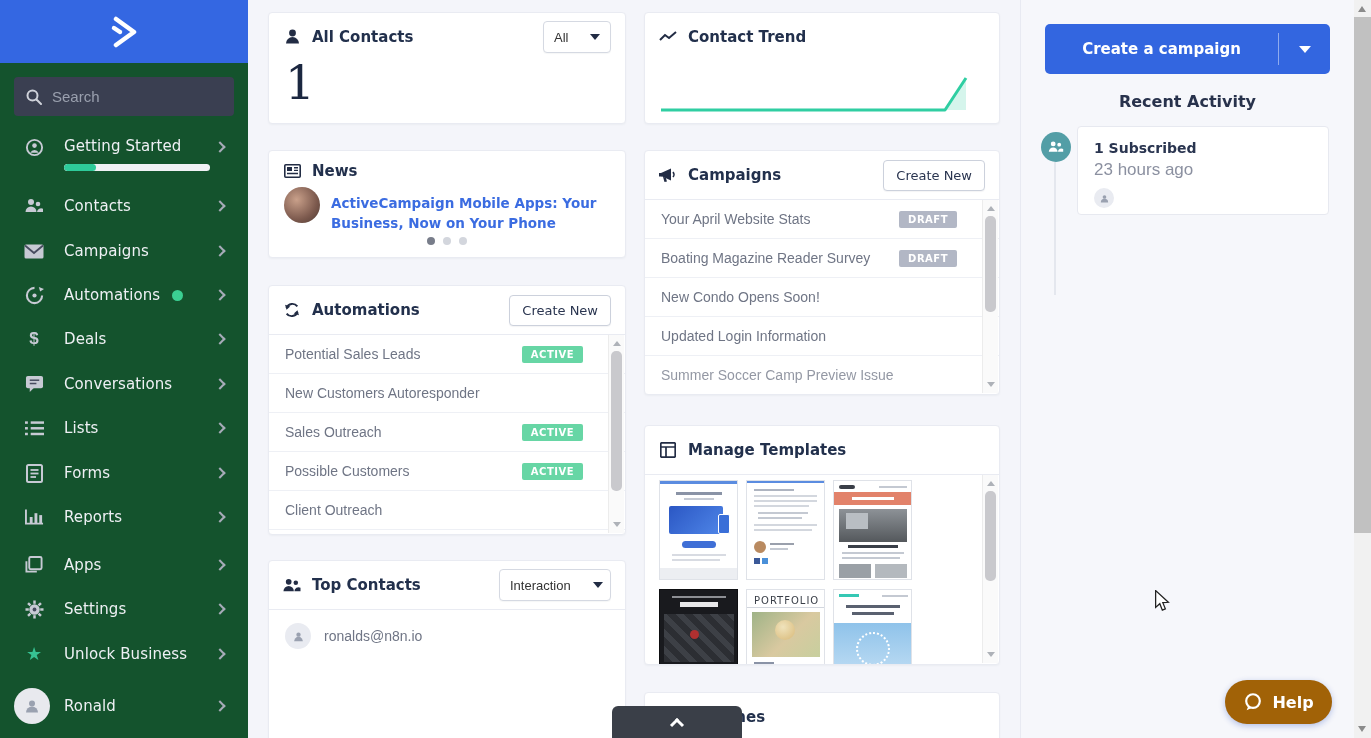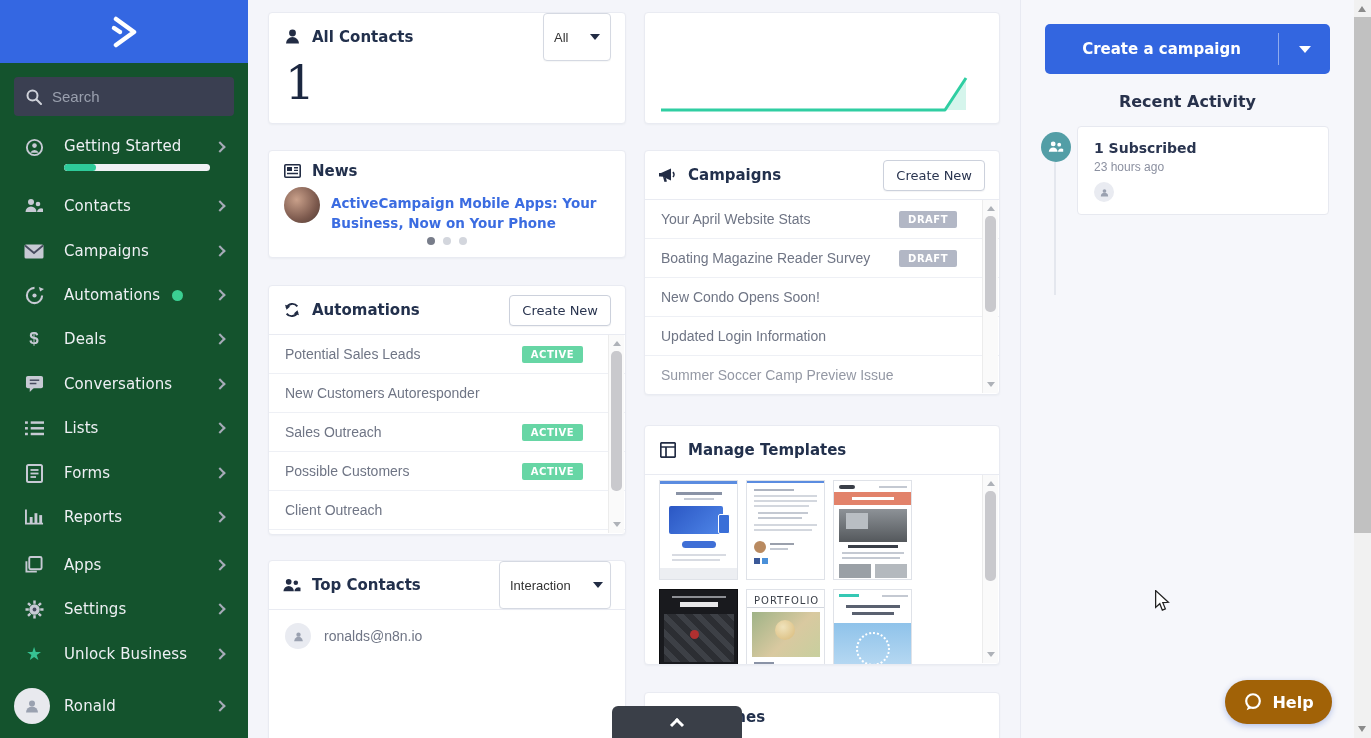--- a/index.html
+++ b/index.html
@@ -22,21 +22,21 @@
   #gs-progress .fill { height:100%; width:22%; background:#2ecb9a; border-radius:4px; }
   .green-dot { position:absolute; left:172px; width:11px; height:11px; border-radius:50%; background:#3bcf92; }
   #user-avatar { position:absolute; left:14px; top:4px; width:36px; height:36px; border-radius:50%; background:#e8e9ee; display:flex; align-items:center; justify-content:center; }
 
   
   .card { position:absolute; background:#fff; border:1px solid #e9ebf2; border-radius:4px; box-shadow:0 1px 2px rgba(30,40,60,.04); overflow:hidden; }
   .card-header { position:absolute; left:0; top:0; right:0; height:48px; display:flex; align-items:center; padding:0 14px; }
   .hicon { width:18px; height:18px; display:flex; align-items:center; justify-content:center; color:#222c44; flex:none; }
   .htitle { margin-left:11px; font-family:"DejaVu Sans",sans-serif; font-weight:700; font-size:15px; color:#22304c; }
   .btn-create { margin-left:auto; height:31px; padding:0 12px; border:1px solid #ccd1dc; border-radius:4px; background:#fff; font-family:"DejaVu Sans",sans-serif; font-size:13px; color:#2a3550; display:flex; align-items:center; cursor:pointer; box-shadow:0 1px 1px rgba(30,40,60,.05); }
-  .selectbox { margin-left:auto; height:48px; border:1px solid #d5d9e2; border-radius:4px; background:#fff; display:flex; align-items:center; justify-content:space-between; padding:0 10px; font-size:13px; color:#333; cursor:pointer; box-shadow:0 1px 1px rgba(30,40,60,.04);gap:12px; }
+  .selectbox { margin-left:auto; height:32px; border:1px solid #d5d9e2; border-radius:4px; background:#fff; display:flex; align-items:center; justify-content:space-between; padding:0 10px; font-size:13px; color:#333; cursor:pointer; box-shadow:0 1px 1px rgba(30,40,60,.04);gap:12px; }
   .caret-dn { width:0; height:0; border-left:5px solid transparent; border-right:5px solid transparent; border-top:6px solid #222c44; margin-left:10px; }
   .list { position:absolute; left:0; right:0; top:48px; border-top:1px solid #e9ebf2; }
   .row { height:39px; display:flex; align-items:center; padding:0 42px 0 16px; font-size:14px; color:#6f7585; border-bottom:1px solid #eef0f5; cursor:pointer; }
   .row .rname { flex:1; white-space:nowrap; overflow:hidden; }
   .badge { font-size:10px; font-weight:bold; color:#fff; padding:3px 9px; border-radius:2px; letter-spacing:.5px; font-family:"DejaVu Sans",sans-serif; }
   .badge.draft { background:#b2b7c5; }
   .badge.active { background:#67d6a5; }
 
   
   .vscroll { position:absolute; right:1px; width:16px; background:#fafafa; border-left:1px solid #ececec; }
@@ -53,21 +53,21 @@
   #create-campaign { position:absolute; left:24px; top:24px; width:285px; height:50px; background:#3366e0; border-radius:5px; display:flex; cursor:pointer; }
   #create-campaign .main { width:233px; display:flex; align-items:center; justify-content:center; color:#fff; font-family:"DejaVu Sans",sans-serif; font-weight:700; font-size:15px; }
   #create-campaign .sep { width:1px; margin:9px 0; background:rgba(255,255,255,.45); }
   #create-campaign .dd { flex:1; display:flex; align-items:center; justify-content:center; }
   #create-campaign .dd .caret { width:0; height:0; border-left:6px solid transparent; border-right:6px solid transparent; border-top:7px solid #fff; }
   #recent-title { position:absolute; left:0; top:92px; width:333px; text-align:center; font-family:"DejaVu Sans",sans-serif; font-weight:700; font-size:16px; color:#28324c; }
   #activity-icon { position:absolute; left:20px; top:132px; width:30px; height:30px; border-radius:50%; background:#539ea6; display:flex; align-items:center; justify-content:center; z-index:2; }
   #timeline { position:absolute; left:33px; top:162px; width:2px; height:133px; background:#e4e7ee; }
   #activity-card { position:absolute; left:56px; top:126px; width:252px; height:89px; background:#fff; border:1px solid #e7e9f0; border-radius:4px; padding:13px 16px; cursor:pointer; }
   #activity-card .atitle { font-family:"DejaVu Sans",sans-serif; font-weight:700; font-size:14px; color:#2a3550; }
-  #activity-card .atime { font-size:12px; color:#8b90a0; margin-top:4px; }
+  #activity-card .atime { font-size:17px; color:#8b90a0; margin-top:4px; }
   #activity-card .aavatar { width:20px; height:20px; border-radius:50%; background:#e9ebf1; margin-top:8px; display:flex; align-items:center; justify-content:center; }
 
   #help-btn { position:absolute; left:1225px; top:680px; width:107px; height:44px; border-radius:22px; background:#a16207; display:flex; align-items:center; justify-content:center; gap:9px; cursor:pointer; z-index:60; box-shadow:0 2px 6px rgba(20,60,180,.3); }
   #help-btn span { color:#fff; font-family:"DejaVu Sans",sans-serif; font-weight:700; font-size:16px; }
 
   
   #expand-tab { position:absolute; left:612px; top:706px; width:130px; height:32px; background:#3a3f48; border-radius:6px 6px 0 0; display:flex; align-items:center; justify-content:center; z-index:50; cursor:pointer; }
   #expand-tab .up { width:10px; height:10px; border-top:3px solid #fff; border-right:3px solid #fff; transform:rotate(-45deg); margin-top:6px; }
 
   
@@ -369,20 +369,28 @@
               <circle cx="9" cy="6.5" r="3" fill="#9aa1b0"></circle>
               <path d="M3 15.5 a6 6 0 0 1 12 0 Z" fill="#9aa1b0"></path>
             </svg>
         </span>
         <span class="rname">ronalds@n8n.io</span>
       </div>
     </div>
   </div>
 
   <div class="card" style="left:644px; top:12px; width:356px; height:112px;">
+    <div class="card-header">
+      <span class="hicon">
+        <svg width="18" height="12" viewBox="0 0 18 12">
+            <polyline points="1,9 6,4 10,7 17,1" fill="none" stroke="currentColor" stroke-width="2"></polyline>
+          </svg>
+      </span>
+      <span class="htitle">Contact Trend</span>
+    </div>
     <svg class="abs" style="left:12px; top:56px;" width="330" height="48" viewBox="0 0 330 48">
       <polygon points="288,41 309,9 309,41" fill="rgba(47,206,162,0.20)"></polygon>
       <polyline points="4,41 288,41 309,9" fill="none" stroke="#2fcea2" stroke-width="3" stroke-linejoin="round"></polyline>
     </svg>
   </div>
 
   <div class="card" style="left:644px; top:150px; width:356px; height:245px;">
     <div class="card-header">
       <span class="hicon">
         <svg width="18" height="15" viewBox="0 0 18 15">

